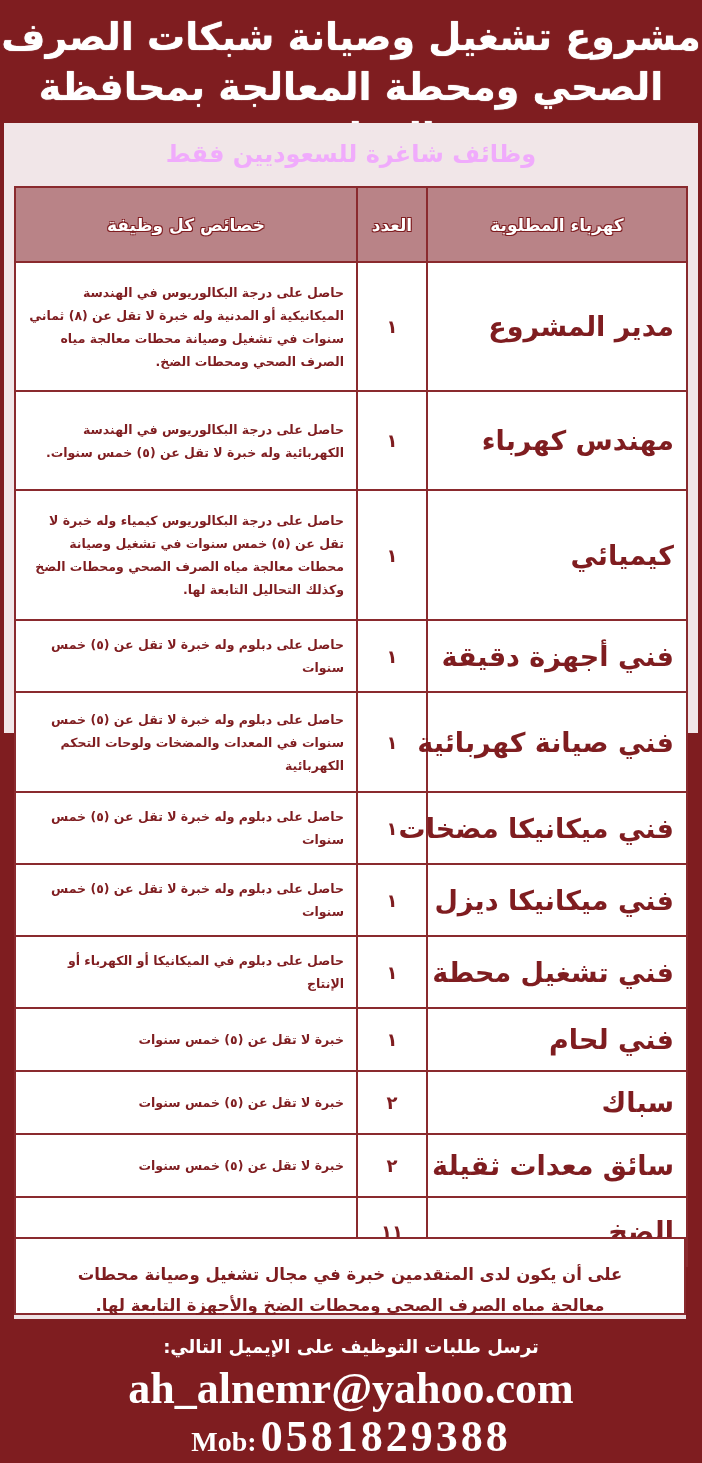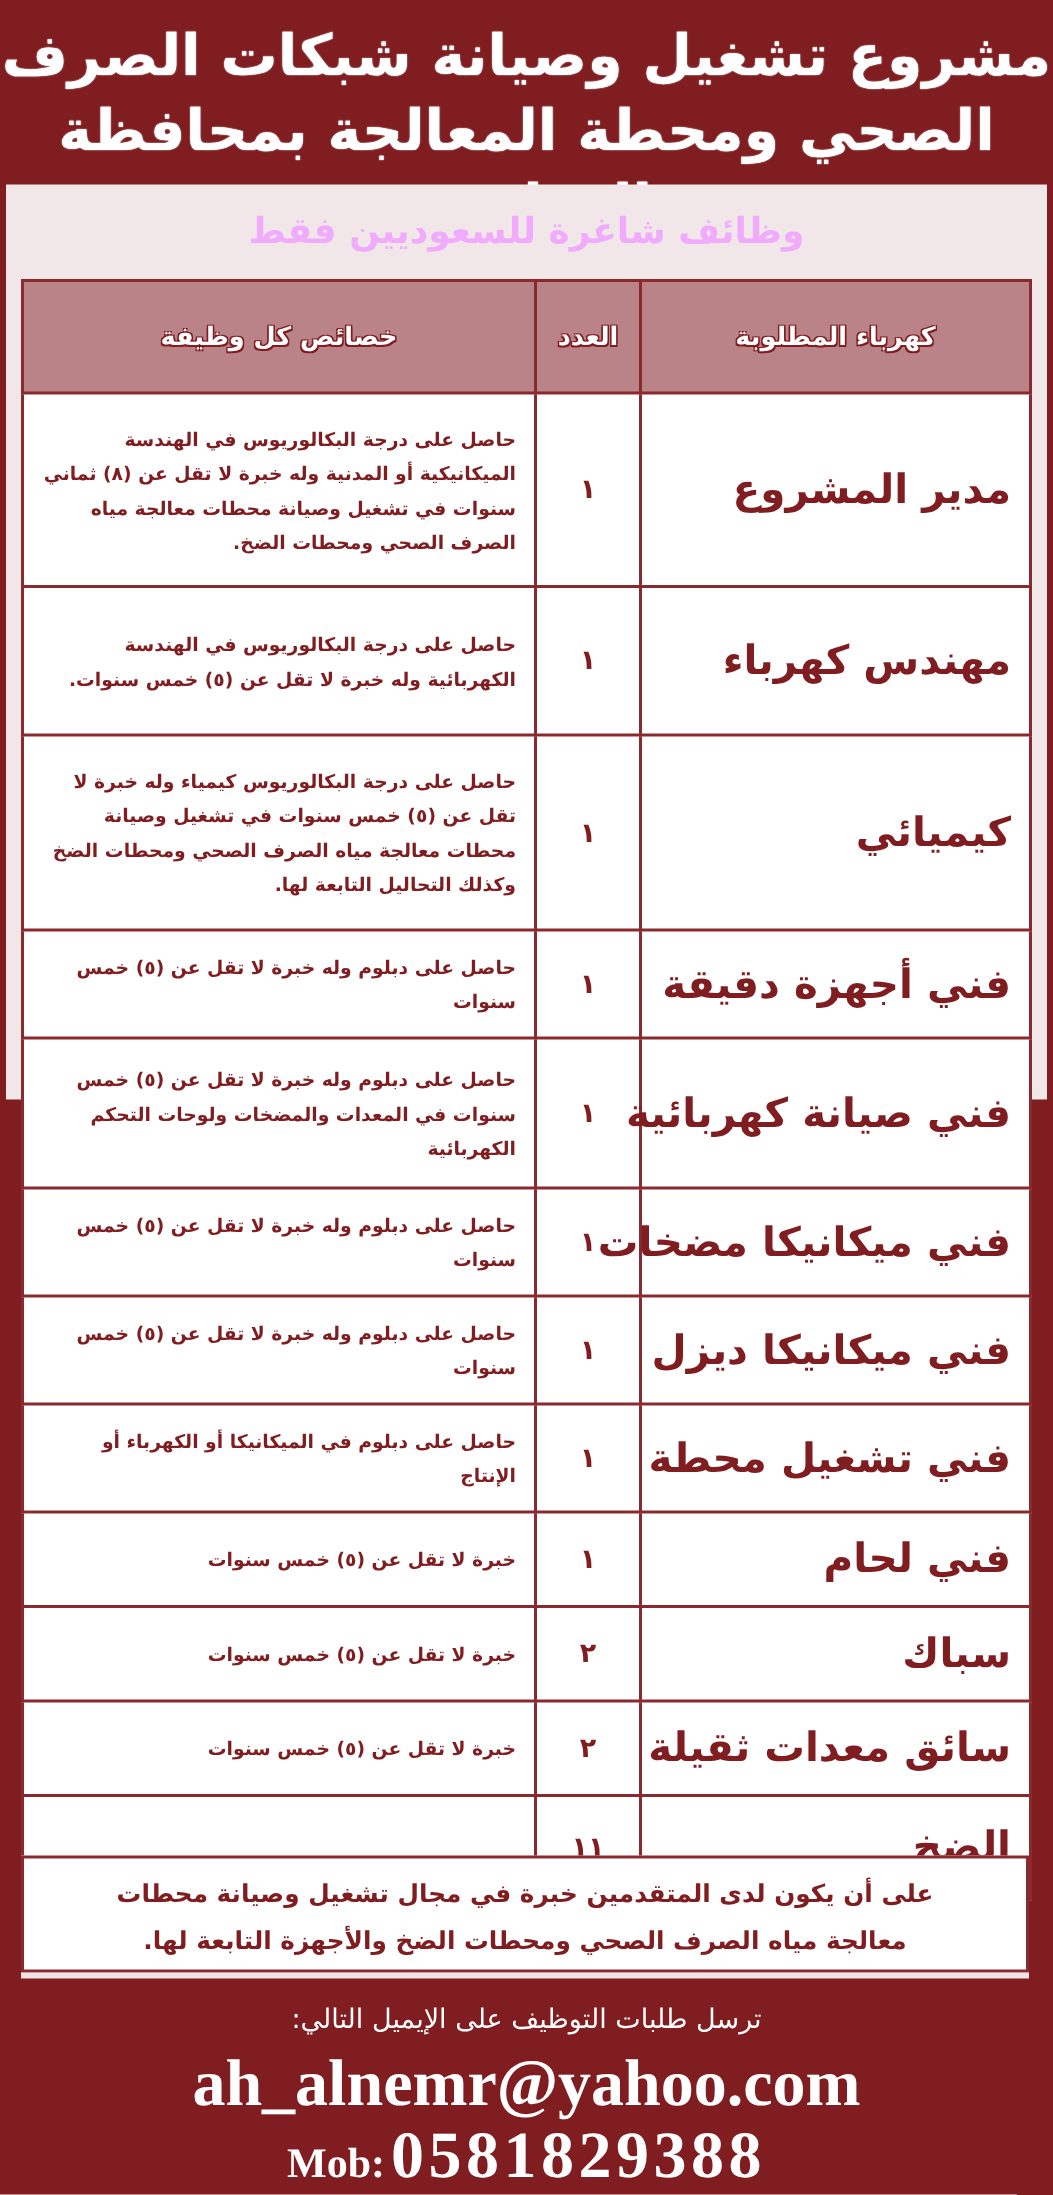--- a/index.html
+++ b/index.html
@@ -48,28 +48,28 @@
       text-align: center; color: #7f1d20; font-weight: bold; font-size: 18px;
     }
     td.desc {
       text-align: right; color: #7f1d20; font-weight: bold; font-size: 12.5px;
       line-height: 23px; padding: 0 10px 0 14px;
     }
     .note {
       position: absolute; left: 14px; top: 1237px; width: 672px; height: 78px;
       background: #ffffff; border: 2px solid #8a2a2e; box-sizing: border-box;
       direction: rtl; text-align: center; color: #7f1d20; font-weight: bold;
-      font-size: 16.5px; line-height: 31px; padding-top: 8px;
+      font-size: 16.5px; line-height: 31px; padding-top: 20px;
     }
     .note-bar {
       position: absolute; left: 14px; top: 1315px; width: 672px; height: 4px; background: #efe3e5;
     }
     .apply {
       position: absolute; left: 0; top: 1334px; width: 702px; text-align: center;
-      direction: rtl; color: #ffffff; font-weight: normal; font-size: 18px; line-height: 26px;
+      direction: rtl; color: #ffffff; font-weight: bold; font-size: 18px; line-height: 26px;
     }
     .email {
       position: absolute; left: 0; top: 1362px; width: 702px; text-align: center;
       color: #ffffff; font-family: "Liberation Serif", serif; font-weight: bold;
       font-size: 44px; line-height: 54px;
     }
     .mobile {
       position: absolute; left: 0; top: 1412px; width: 702px; text-align: center;
       color: #ffffff; font-family: "Liberation Serif", serif; font-weight: bold; line-height: 50px;
     }

